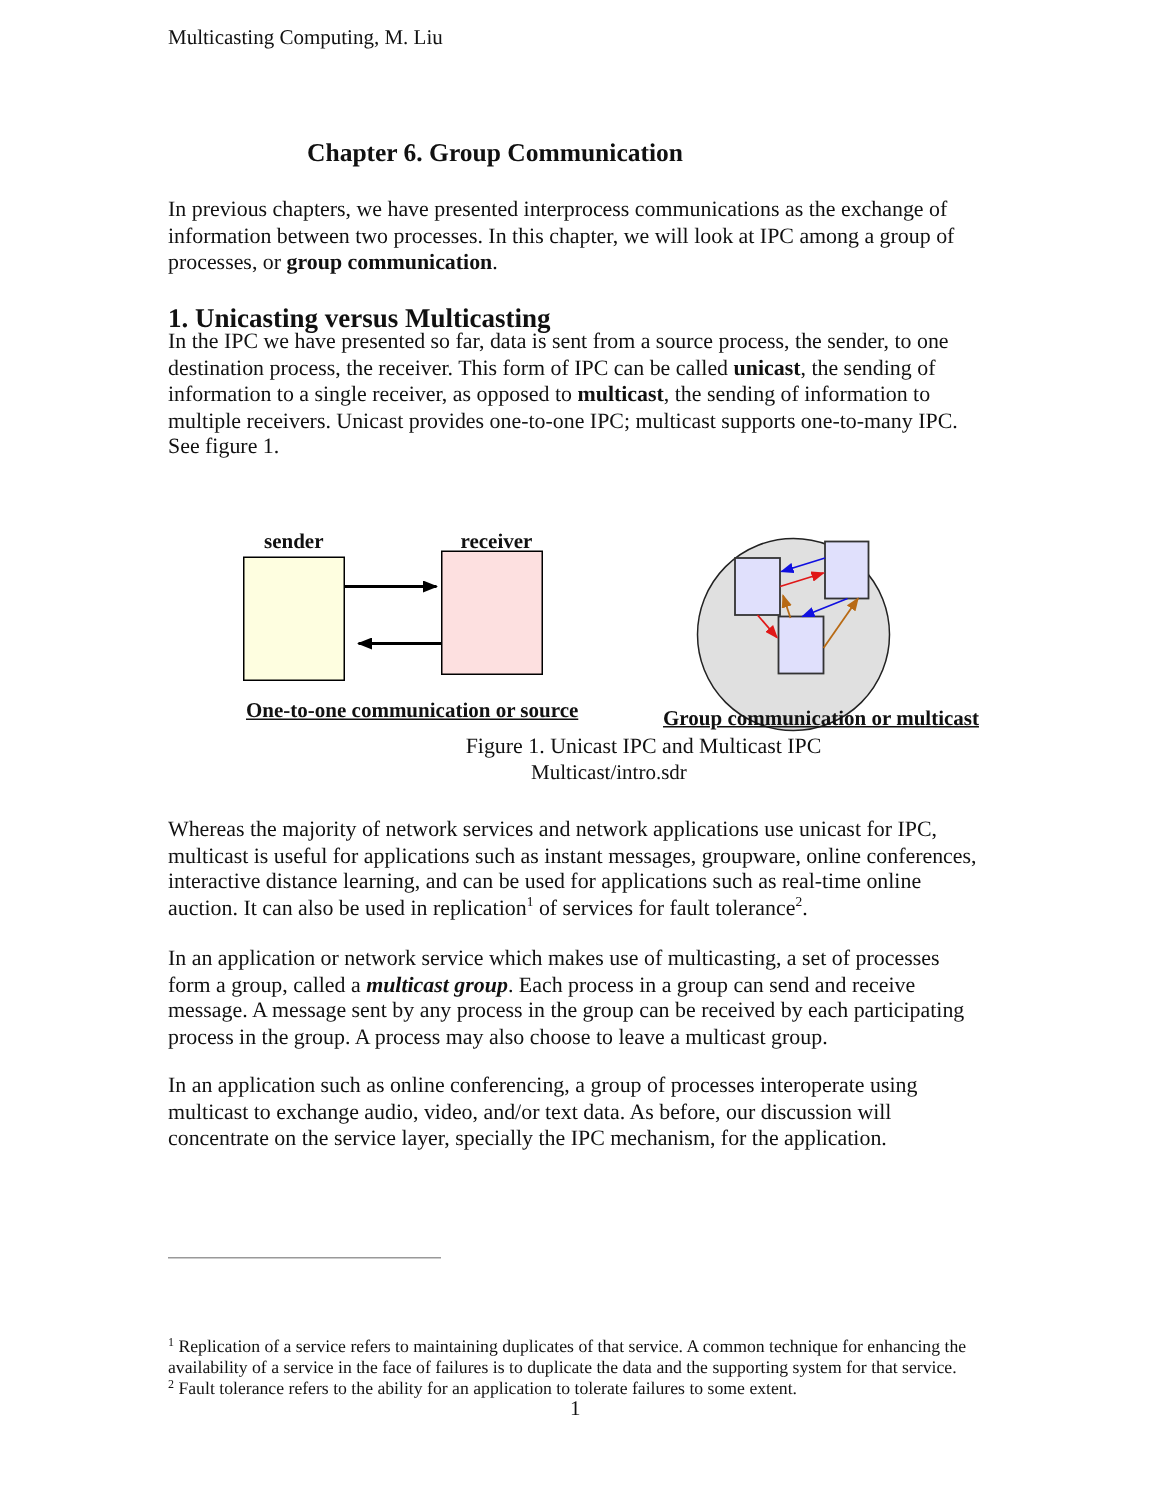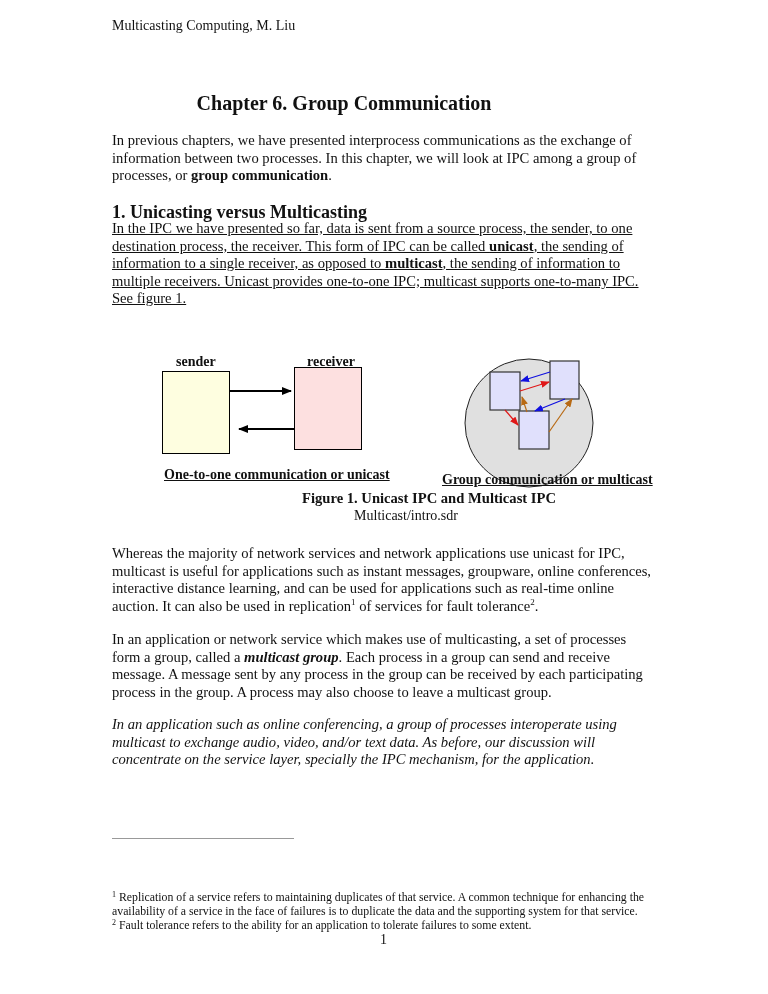--- a/index.html
+++ b/index.html
@@ -3,35 +3,35 @@
 <meta charset="utf-8">
 <style>
   html, body { margin: 0; padding: 0; background: #ffffff; }
   body {
     width: 768px; height: 994px; position: relative; overflow: hidden;
     font-family: "Liberation Serif", "DejaVu Serif", serif;
     color: #111;
   }
   .abs { position: absolute; }
   .header-line { left: 112px; top: 18px; font-size: 14px; }
-  .chapter-title { left: 0; width: 660px; top: 92px; text-align: center; font-size: 20px; font-weight: bold; padding-left: 14px; }
+  .chapter-title { left: 0; width: 660px; top: 92px; text-align: center; font-size: 17px; font-weight: bold; padding-left: 0px; }
   .chapter-title span { display: inline-block; margin-left: 0px; }
   .para { left: 112px; width: 540px; font-size: 14.6px; line-height: 17.6px; }
   .para b { font-weight: bold; }
   .para sup { font-size: 9px; vertical-align: 6px; line-height: 0; }
   .p-intro { top: 132px; }
   .section-heading { left: 112px; top: 202px; font-size: 18px; font-weight: bold; }
-  .p-section { top: 220px; text-decoration: underline; }
+  .p-section { top: 220px; }
   .figure { left: 140px; top: 330px; width: 520px; height: 160px; }
   .fig-label { font-family: "Liberation Serif", serif; font-weight: bold; font-size: 14px; position: absolute; }
-  .fig-caption { left: 0; width: 768px; top: 490px; text-align: center; font-size: 14.6px; font-weight: bold; padding-left: 90px; box-sizing: border-box; }
+  .fig-caption { left: 0; width: 768px; top: 490px; text-align: center; font-size: 14.6px; font-weight: normal; padding-left: 90px; box-sizing: border-box; }
   .fig-source { left: 0; width: 768px; top: 508px; text-align: center; font-size: 14px; padding-left: 44px; box-sizing: border-box; }
   .p-whereas { top: 545px; }
   .p-multicast-group { top: 631px; }
-  .p-conferencing { top: 716px; font-style: italic; }
+  .p-conferencing { top: 716px; }
   .footnote-rule { left: 112px; top: 838px; width: 182px; height: 0; border-top: 1px solid #999; }
   .footnotes { left: 112px; top: 844px; width: 540px; font-size: 11.8px; line-height: 14px; margin-top: 46px; }
   .footnotes sup { font-size: 8px; vertical-align: 4px; line-height: 0; }
   .page-number { left: 380px; top: 932px; font-size: 14px; }
 </style>
 </head>
 <body>
 
 <div class="abs header-line">Multicasting Computing, M. Liu</div>
 
@@ -71,21 +71,21 @@
     <rect x="350" y="42" width="30" height="38" fill="#e0e0fc" stroke="#333" stroke-width="1.2"></rect>
     <rect x="410" y="31" width="29" height="38" fill="#e0e0fc" stroke="#333" stroke-width="1.2"></rect>
     <rect x="379" y="81" width="30" height="38" fill="#e0e0fc" stroke="#333" stroke-width="1.2"></rect>
     <line x1="410" y1="42" x2="381" y2="51" stroke="#1010e0" stroke-width="1.2" marker-end="url(#ablue)"></line>
     <line x1="380" y1="61" x2="409" y2="52" stroke="#e01818" stroke-width="1.2" marker-end="url(#ared)"></line>
     <line x1="425" y1="69" x2="395" y2="81" stroke="#1010e0" stroke-width="1.2" marker-end="url(#ablue)"></line>
     <line x1="409" y1="102" x2="432" y2="69" stroke="#b86a14" stroke-width="1.2" marker-end="url(#abrown)"></line>
     <line x1="365" y1="80" x2="378" y2="95" stroke="#e01818" stroke-width="1.2" marker-end="url(#ared)"></line>
     <line x1="387" y1="82" x2="382" y2="67" stroke="#b86a14" stroke-width="1.2" marker-end="url(#abrown)"></line>
   </svg>
-  <span class="fig-label" style="left:24px; top:137px; text-decoration: underline;">One-to-one communication or unicast</span>
+  <span class="fig-label" style="left:24px; top:137px; text-decoration: underline;">One-to-one communication or source</span>
   <span class="fig-label" style="left:302px; top:142px; text-decoration: underline;">Group communication or multicast</span>
 </div>
 
 <div class="abs fig-caption">Figure 1.  Unicast IPC and Multicast IPC</div>
 <div class="abs fig-source">Multicast/intro.sdr</div>
 
 <div class="abs para p-whereas"><span>Whereas the majority of network services and network applications use unicast for IPC, multicast is useful for applications such as instant messages, groupware, online conferences, interactive distance learning, and can be used for applications such as real-time online auction.  It can also be used in replication</span><sup>1</sup><span> of services for fault tolerance</span><sup>2</sup><span>.</span></div>
 
 <div class="abs para p-multicast-group"><span>In an application or network service which makes use of multicasting, a set of processes form a group, called a </span><b><i>multicast group</i></b><span>.  Each process in a group can send and receive message. A message sent by any process in the group can be received by each participating process in the group. A process may also choose to leave a multicast group.</span></div>
 

